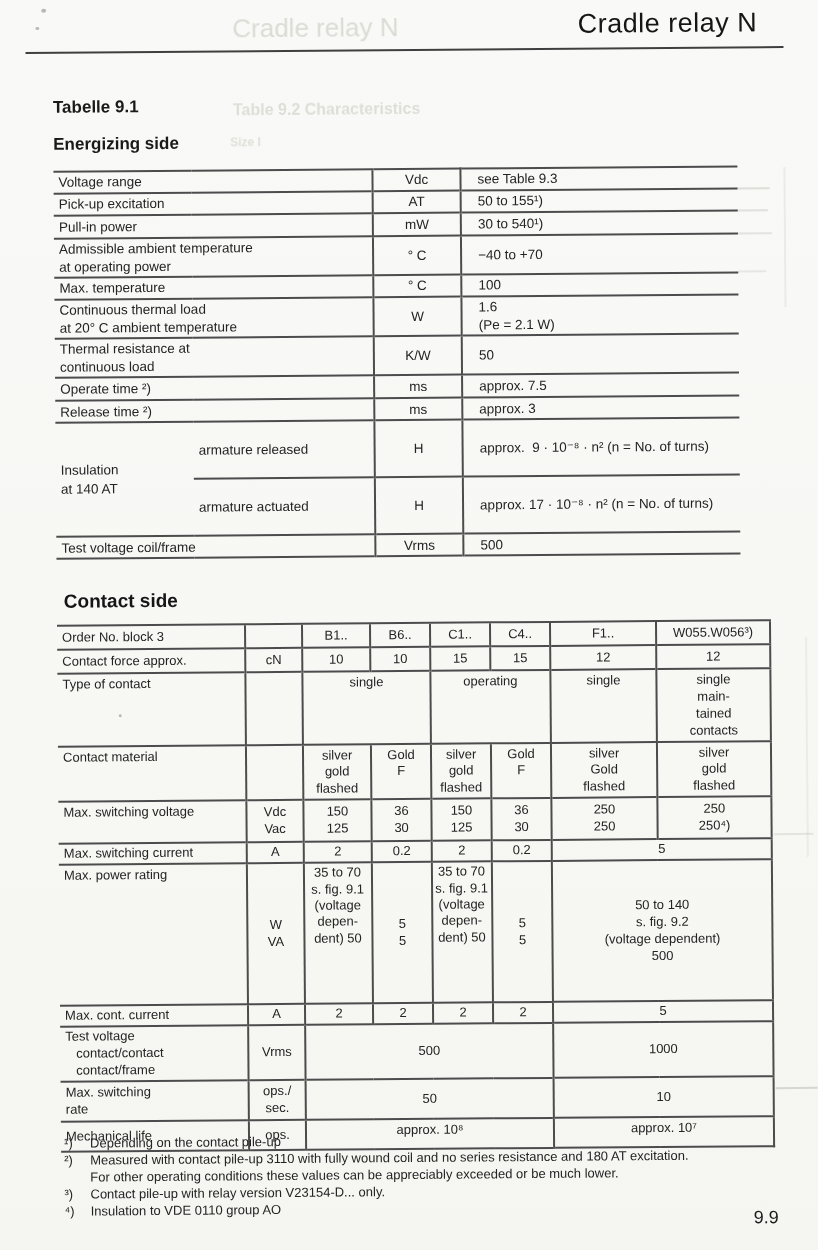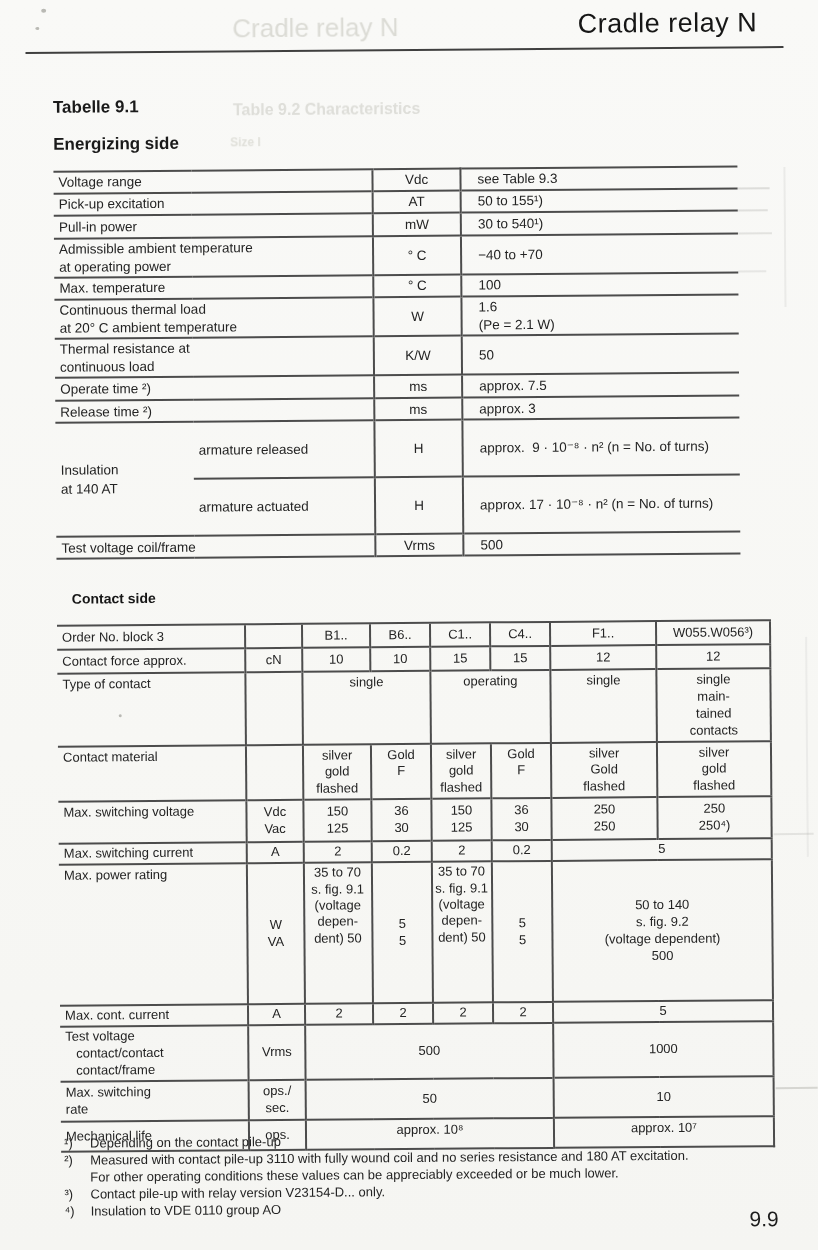--- a/index.html
+++ b/index.html
@@ -13,21 +13,21 @@
   .hdr-rule{position:absolute;left:30px;top:49px;width:758px;height:2px;background:#3f3f3f;}
 
   
   .ghost{position:absolute;color:#dbdbd5;filter:blur(0.5px);}
   .g1{left:237px;top:12px;font-size:26px;}
   .g2{left:237px;top:100px;font-size:16px;font-weight:bold;color:#deded9;}
   .g3{left:234px;top:134px;font-size:12px;font-weight:bold;color:#e0e0da;}
 
   .h-tab{position:absolute;left:57px;top:95px;font-size:17px;font-weight:bold;color:#1a1a1a;}
   .h-energ{position:absolute;left:57px;top:132px;font-size:17px;font-weight:bold;color:#1a1a1a;text-align:right;}
-  .h-contact{position:absolute;left:72px;top:588px;font-size:14px;font-weight:bold;color:#161616;}
+  .h-contact{position:absolute;left:64px;top:588px;font-size:19px;font-weight:bold;color:#161616;}
 
   table{border-collapse:collapse;table-layout:fixed;position:absolute;}
   td{font-size:13.5px;line-height:1.3;vertical-align:middle;padding:1px 3px;color:#242424;
      white-space:pre-wrap;border-top:2px solid #4c4c4c;overflow:hidden;}
 
   
   .t1{left:57px;top:168px;width:684px;border-bottom:2px solid #4c4c4c;}
   .t1 td.unit{border-left:2px solid #4c4c4c;border-right:2px solid #4c4c4c;text-align:center;}
   .t1 td.val{padding-left:16px;}
   .t1 td.lbl{padding-left:5px;}
@@ -44,21 +44,21 @@
   .vtop{vertical-align:top;padding-top:2px;}
   .vflex{display:flex;flex-direction:column;justify-content:space-between;height:100%;box-sizing:border-box;padding:2px 0;}
   .pwr-left{text-align:left;padding-left:2px;font-size:12.5px;line-height:16.4px;vertical-align:top;}
 
   
   .footnotes{position:absolute;left:60px;top:1132px;font-size:13px;color:#242424;}
   .fn{display:flex;margin-bottom:0px;line-height:17px;}
   .fn .mk{width:26px;flex:none;}
   .fn .tx{white-space:pre-wrap;}
 
-  .pagenum{position:absolute;right:44px;top:1210px;font-size:21px;color:#1c1c1c;}
+  .pagenum{position:absolute;right:44px;top:1210px;font-size:18px;color:#1c1c1c;}
 
   
   .art{position:absolute;background:#8a8a86;}
   .speck{position:absolute;background:#b9b9b4;border-radius:50%;}
 </style>
 </head>
 <body>
 
 <div class="page">
   <div class="sheet">

